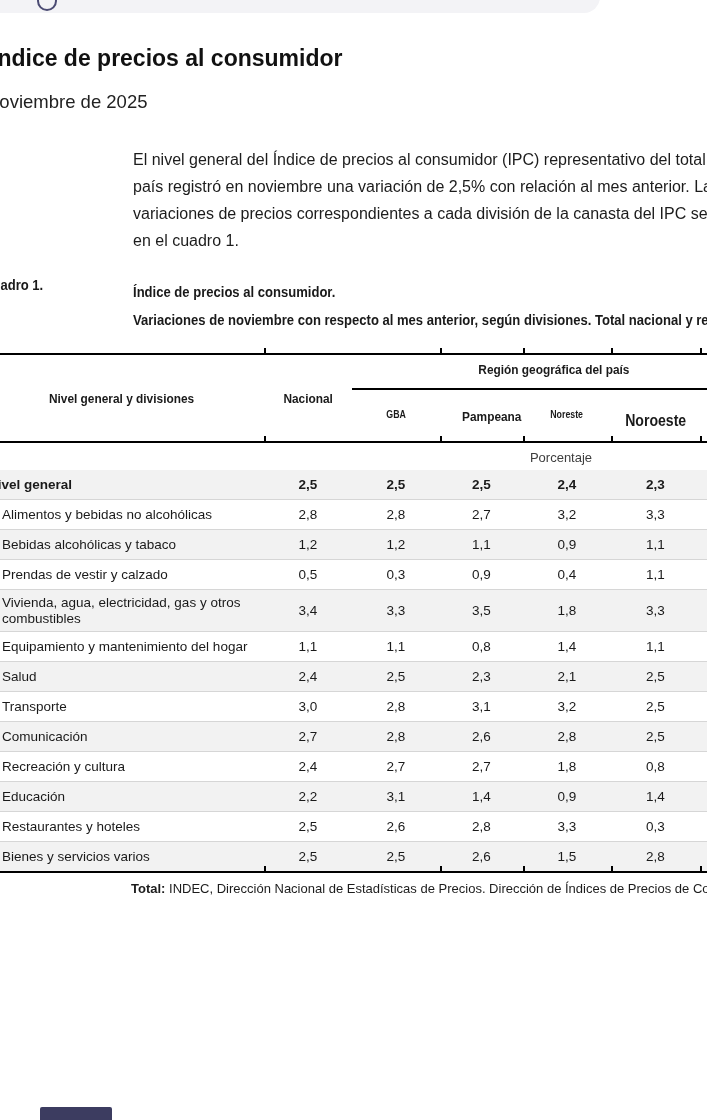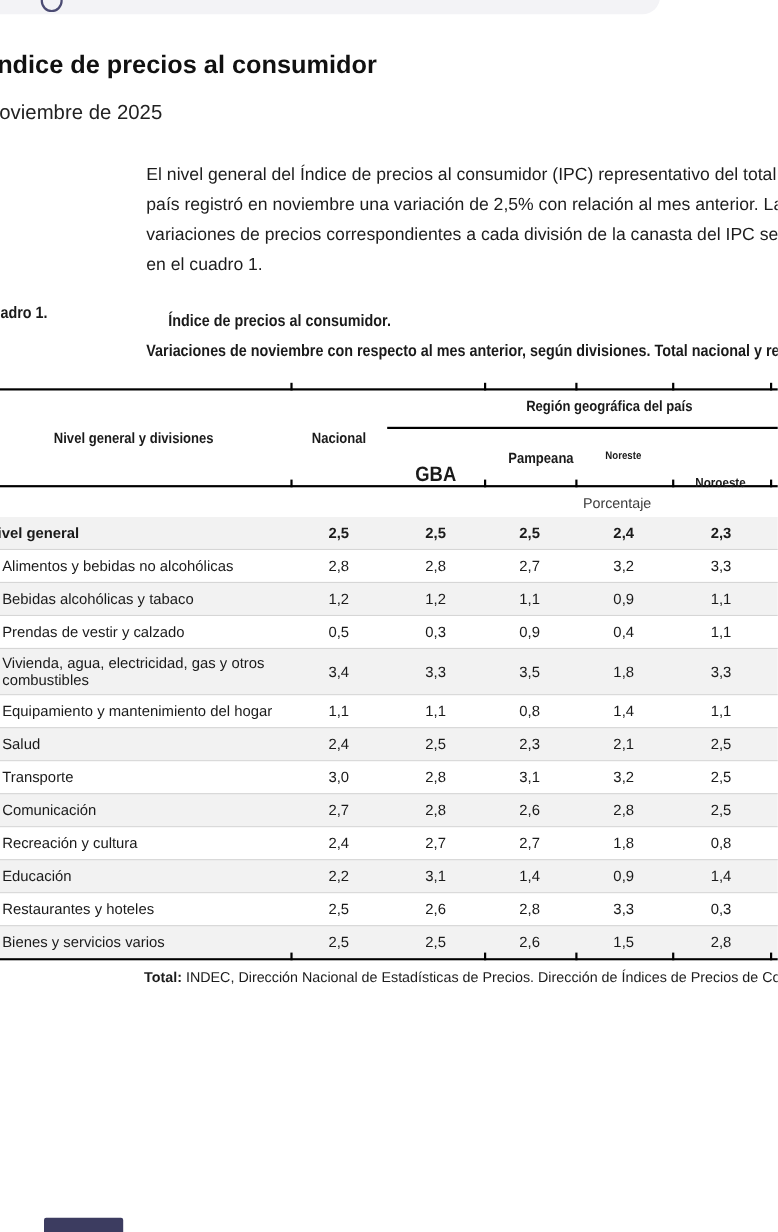--- a/index.html
+++ b/index.html
@@ -23,37 +23,37 @@
   }
   
   .title{position:absolute;left:-9px;top:45px;font-size:23px;font-weight:700;color:#111;white-space:nowrap;}
   .subtitle{position:absolute;left:-14px;top:91px;font-size:18.5px;font-weight:400;color:#222;white-space:nowrap;}
   .intro{position:absolute;left:133px;top:146px;font-size:16px;line-height:27px;color:#1c1c1c;}
   .intro .iline{white-space:nowrap;}
   
   .cnd{display:inline-block;transform:scaleX(0.87);transform-origin:left center;white-space:nowrap;font-weight:700;}
   .cndc{display:inline-block;transform:scaleX(0.88);transform-origin:center;white-space:nowrap;font-weight:700;}
   .cuadro-label{position:absolute;left:-17px;top:276px;font-size:15px;}
-  .ttitle1{position:absolute;left:133px;top:283px;font-size:15px;margin-left:20px;}
+  .ttitle1{position:absolute;left:133px;top:283px;font-size:15px;}
   .ttitle2{position:absolute;left:133px;top:311px;font-size:15px;}
   
   .rule{position:absolute;left:-20px;width:814px;height:2px;background:#000;}
   .rule.top{top:353px;}
   .rule.mid{top:441px;}
   .rule.bot{top:871px;}
   .subrule{position:absolute;left:352px;top:388px;width:420px;height:2px;background:#000;}
   .tick{position:absolute;width:2px;height:7px;background:#000;}
   
   .hregion{position:absolute;left:352px;top:362px;width:404px;text-align:center;font-size:13.5px;}
   .hdiv{position:absolute;left:-20px;top:391px;width:284px;text-align:center;font-size:13.5px;}
   .hnac{position:absolute;left:264px;top:391px;width:88px;text-align:center;font-size:13.5px;}
-  .hgba{position:absolute;left:352px;top:409px;width:88px;text-align:center;font-size:19px;margin-top:12px;}
+  .hgba{position:absolute;left:352px;top:409px;width:88px;text-align:center;font-size:10px;}
   .hpam{position:absolute;left:450px;top:409px;width:83px;text-align:center;font-size:13.5px;}
   .hnes{position:absolute;left:523px;top:409px;width:88px;text-align:center;font-size:10px;}
-  .hnor{position:absolute;left:611px;top:432px;width:89px;text-align:center;font-size:12px;}
+  .hnor{position:absolute;left:611px;top:412px;width:89px;text-align:center;font-size:16px;}
   .punit{position:absolute;left:352px;top:450px;width:418px;text-align:center;font-size:13px;color:#3d3d3d;}
   
   .rows{position:absolute;left:-14px;top:470px;width:788px;}
   .trow{display:flex;align-items:center;height:30px;border-top:1px solid #d6d6d6;box-sizing:border-box;font-size:13.5px;}
   .trow:first-child{height:29px;border-top:none;}
   .trow.tall{height:42px;}
   .trow.shaded{background:#f2f2f2;}
   .trow.bold{font-weight:700;}
   .tlabel{flex:0 0 278px;box-sizing:border-box;padding-left:2px;padding-right:14px;line-height:16px;}
   .tlabel.indent{padding-left:16px;}

